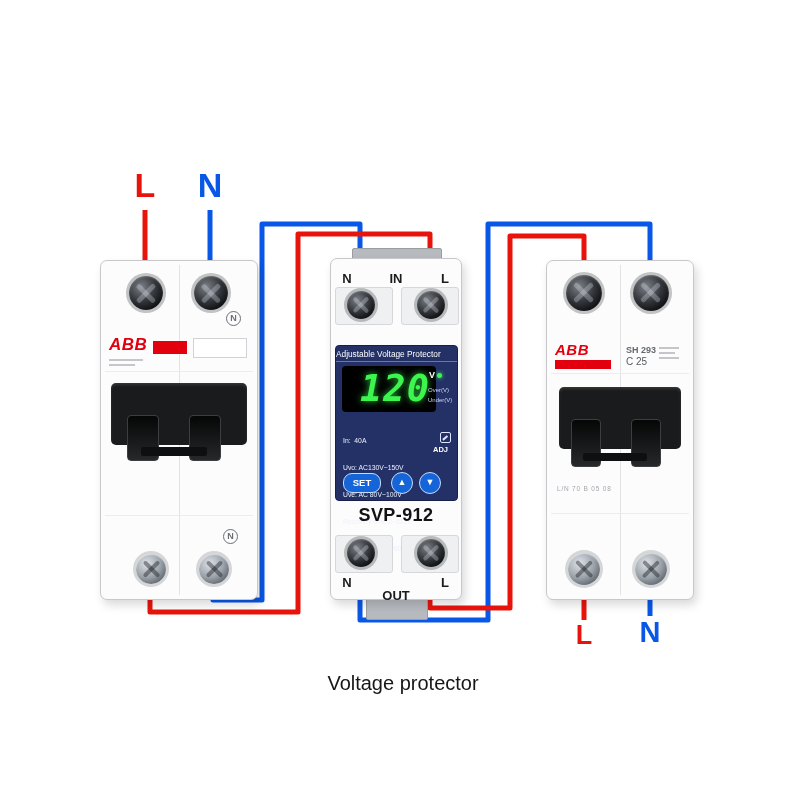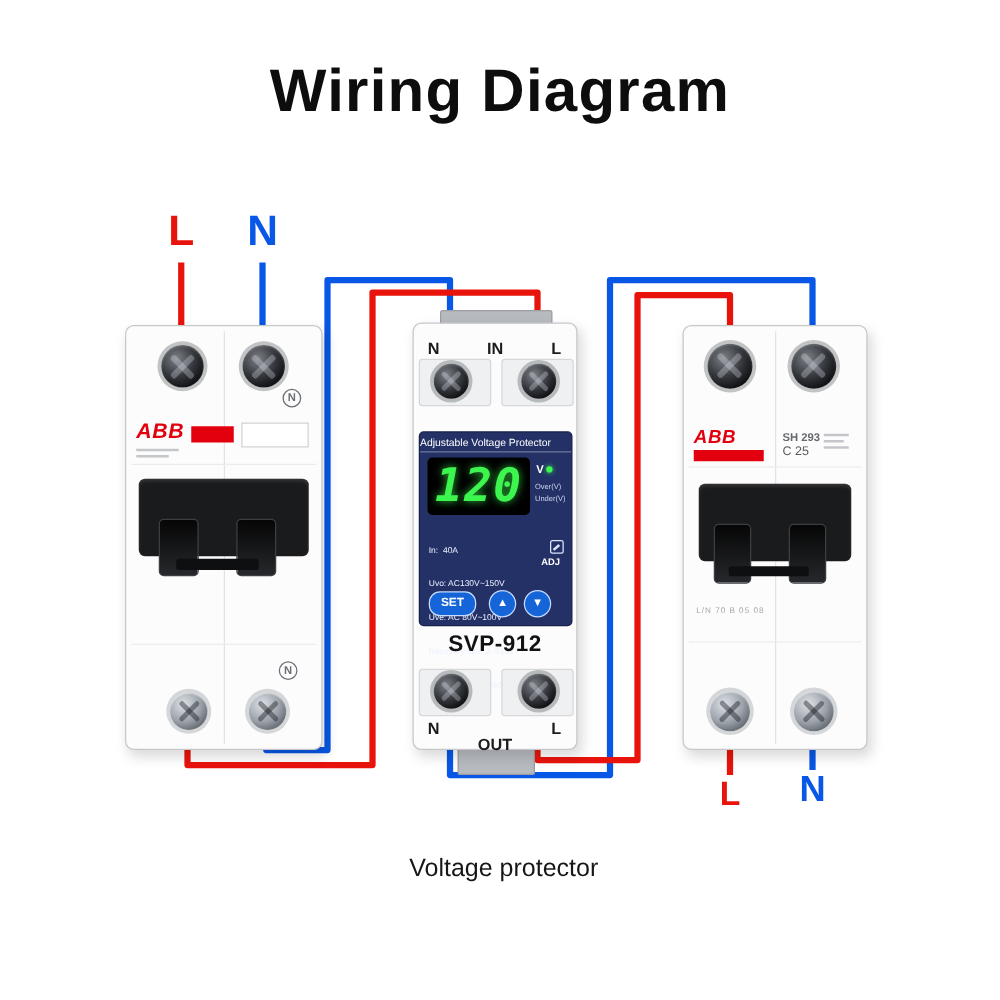--- a/index.html
+++ b/index.html
@@ -45,21 +45,21 @@
          border:1px solid #3c3e42;border-radius:4px;}
   .tiebar{position:absolute;background:#0e0f10;border-radius:2px;}
   .term-label{position:absolute;font-weight:800;font-size:13px;color:#1b1b1d;text-align:center;}
   .recess{position:absolute;background:#eef0f2;border:1px solid #d5d7da;border-radius:3px;}
 
   .vp-panel{position:absolute;left:4px;top:86px;width:121px;height:154px;background:#233166;
             border:1px solid #17204a;border-radius:4px;}
   .vp-head{position:absolute;top:0;left:0;right:0;height:15px;line-height:16px;text-align:left;
             color:#fff;font-size:8.3px;font-weight:normal;border-bottom:1px solid rgba(255,255,255,0.35);}
   .vp-display{position:absolute;left:6px;top:20px;width:82px;height:46px;background:#000;
-            border-radius:4px;text-align:center;}
+            border-radius:4px;text-align:center;padding-left:12px;}
   .vp-digits{font-family:"DejaVu Sans Mono",monospace;font-style:italic;font-weight:bold;font-size:37px;
             line-height:46px;color:#3cf54e;text-shadow:0 0 7px rgba(60,245,78,0.75);letter-spacing:1px;}
   .vp-v{position:absolute;left:93px;top:24px;color:#fff;font-size:9px;font-weight:bold;}
   .vp-dot{display:inline-block;width:5px;height:5px;border-radius:50%;background:#3cf54e;
             box-shadow:0 0 4px #3cf54e;margin-left:2px;vertical-align:middle;}
   .vp-over{position:absolute;left:92px;top:41px;color:#cdd4f0;font-size:6px;}
   .vp-under{position:absolute;left:92px;top:51px;color:#cdd4f0;font-size:6px;}
   .vp-specs{position:absolute;left:7px;top:72px;color:#eef1ff;font-size:6.8px;line-height:9px;white-space:pre;}
   .vp-spec{display:block;}
   .vp-adj-icon{position:absolute;left:104px;top:86px;width:9px;height:9px;border:1px solid #dfe4ff;border-radius:2px;}
@@ -75,21 +75,20 @@
             font-weight:bold;color:#121214;letter-spacing:.4px;}
   .ab-model{position:absolute;font-size:9px;font-weight:bold;color:#66696e;}
   .ab-rating{position:absolute;font-size:10px;font-weight:normal;color:#55585c;}
   .ab-print{position:absolute;font-size:6.5px;color:#a3a6ab;letter-spacing:.8px;}
 </style>
 </head>
 <body>
 
 <div class="stage">
 
-  <div class="title">Wiring Diagram</div>
 
   <svg class="wires" width="800" height="800" viewBox="0 0 800 800">
     <polyline points="145,210 145,298" stroke="#e8140c"></polyline>
     <polyline points="210,210 210,298" stroke="#0857e6"></polyline>
     <polyline points="213,572 213,600 262,600 262,224 360,224 360,300" stroke="#0857e6"></polyline>
     <polyline points="150,572 150,612 298,612 298,234 430,234 430,300" stroke="#e8140c"></polyline>
     <polyline points="360,556 360,620 488,620 488,224 650,224 650,298" stroke="#0857e6"></polyline>
     <polyline points="430,556 430,608 510,608 510,236 584,236 584,298" stroke="#e8140c"></polyline>
     <polyline points="584,572 584,620" stroke="#e8140c"></polyline>
     <polyline points="650,572 650,616" stroke="#0857e6"></polyline>
@@ -195,15 +194,15 @@
 
     <div class="ab-print" style="left:10px;top:224px;">L/N 70 B 05 08</div>
 
     <span class="screw metal" style="left:21px;top:292px;width:32px;height:32px;"></span>
     <span class="screw metal" style="left:88px;top:292px;width:32px;height:32px;"></span>
   </div>
 
   <div class="io-label" style="left: 567px; top: 620px; width: 34px; font-size: 27px; color: rgb(232, 20, 12);">L</div>
   <div class="io-label" style="left: 633px; top: 616px; width: 34px; font-size: 29px; color: rgb(8, 87, 230);">N</div>
 
-  <div class="cap" style="left:311px;width:184px;margin-top:12px;">Voltage protector</div>
+  <div class="cap" style="left:311px;width:184px;">Voltage protector</div>
 
 </div>
 
 </body></html>

